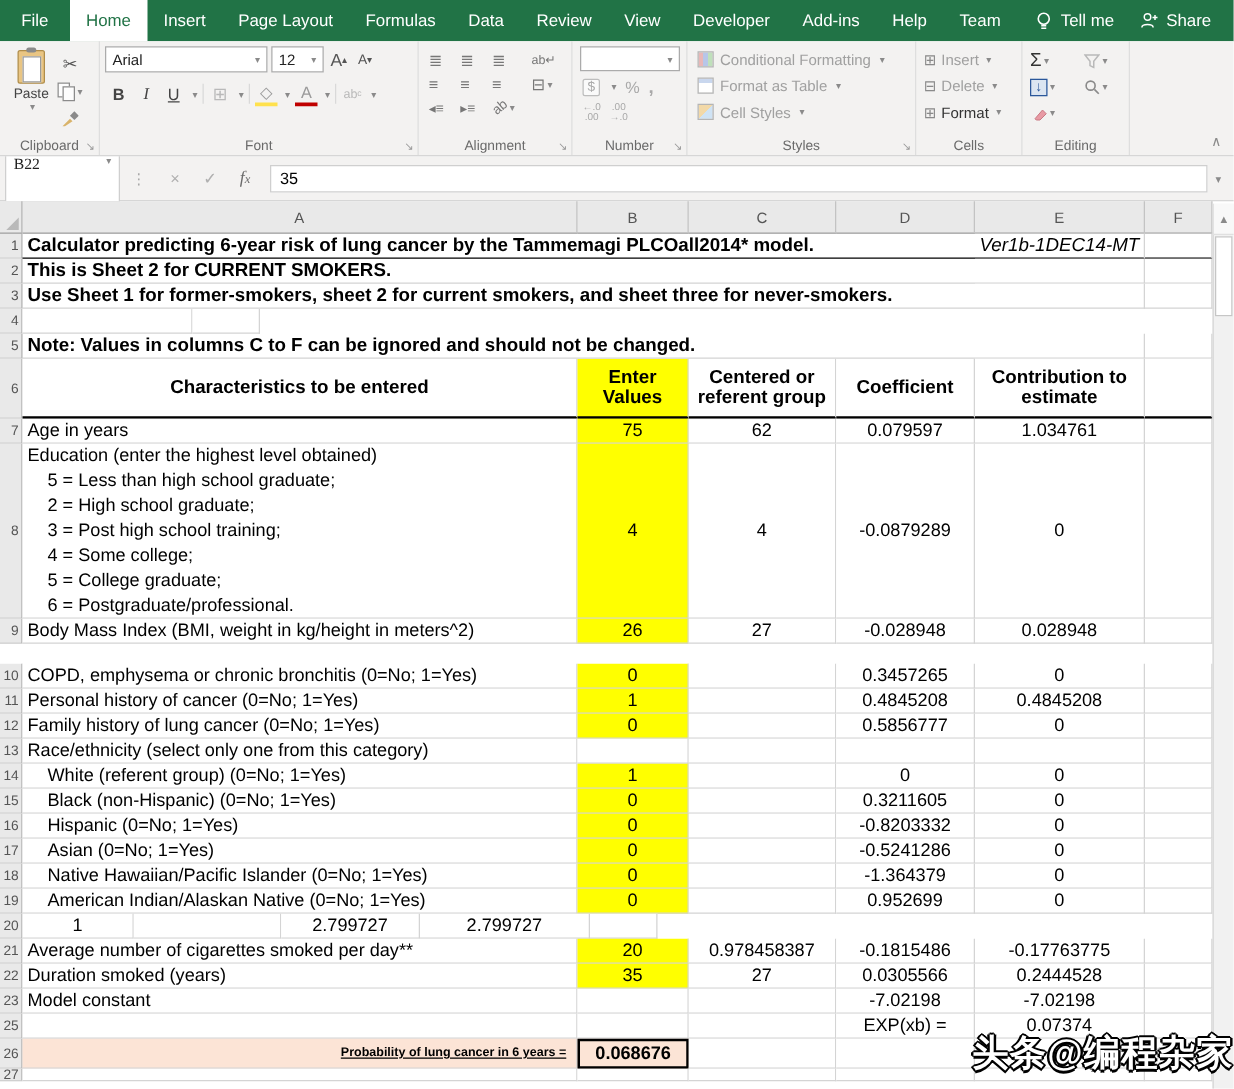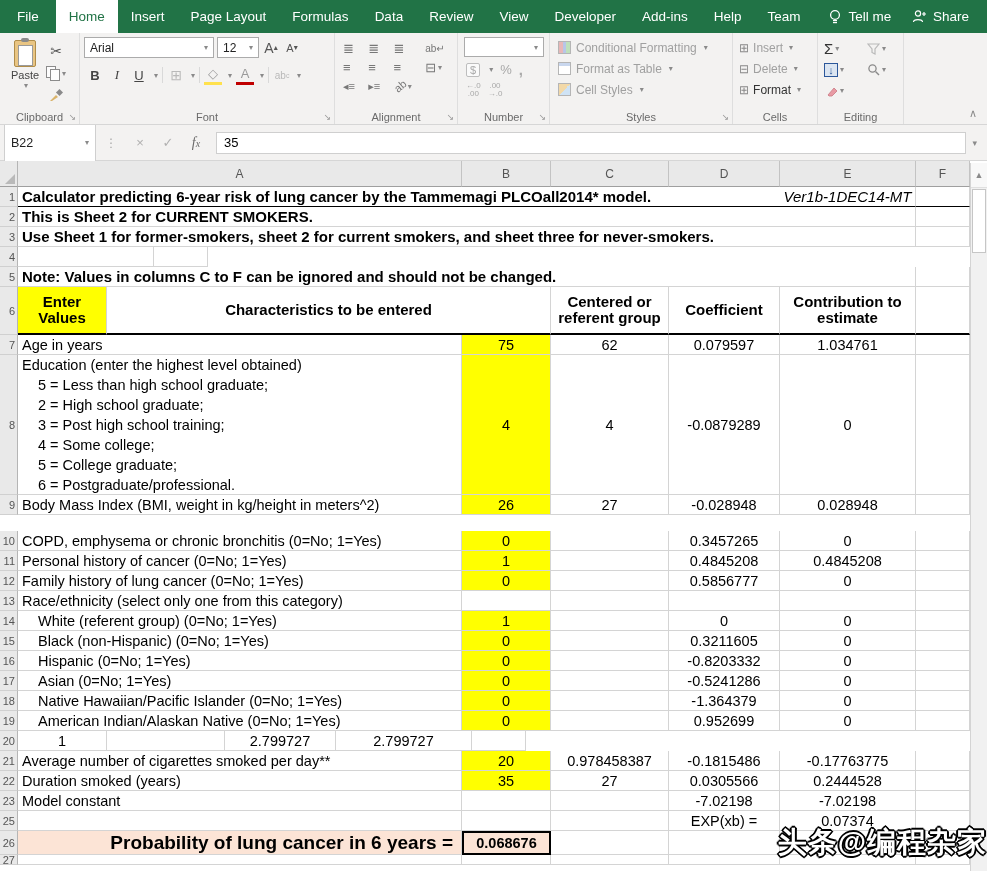--- a/index.html
+++ b/index.html
@@ -85,21 +85,21 @@
   
   .g-edit { width: 86px; padding-left: 6px; }
   .ed-grid { display: grid; grid-template-columns: auto auto; gap: 2px 10px; padding-top: 2px; }
   .ed-item { display: flex; align-items: center; height: 19px; }
   .sum { font-size: 15px; color: #333; }
   .fillbox { width: 14px; height: 14px; border: 1px solid #2b579a; background: #dbe5f1; color: #2b579a; font-size: 11px; display: flex; align-items: center; justify-content: center; }
   .ribbon-collapse { position: absolute; right: 10px; bottom: 4px; color: #8a8a8a; font-size: 11px; }
 
   
   .fbar { height: 36px; background: #f3f2f1; border-bottom: 1px solid #d6d6d6; display: flex; align-items: center; padding: 0 4px; font-size: 12.5px; }
-  .namebox { width: 92px; height: 39px; background: #fff; border: 1px solid #cfcfcf; display: flex; align-items: center; padding: 0 6px; color: #222; }
+  .namebox { width: 92px; height: 39px; background: #fff; border: 1px solid #cfcfcf; display: flex; padding: 0 6px; color: #222; font-family: Liberation Serif, serif; }
   .vdots { color: #a9a9a9; padding: 0 9px; font-size: 12px; }
   .fbtn { width: 28px; text-align: center; color: #b0b0b0; font-size: 13px; }
   .fbtn.fx { color: #6a6a6a; font-family: "Liberation Serif", serif; font-style: italic; font-size: 14px; }
   .fx-input { flex: 1; height: 22px; background: #fff; border: 1px solid #cfcfcf; display: flex; align-items: center; padding: 0 7px; margin-left: 6px; color: #000; font-size: 13px; }
   .fbar-exp { color: #8a8a8a; font-size: 9px; padding: 0 6px; }
 
   
   .gridwrap { position: relative; width: 970px; }
   .colheads { display: flex; height: 26px; background: #e9e9e9; font-size: 12px; color: #555; }
   .corner { width: 18px; border-right: 1px solid #b5b5b5; border-bottom: 1px solid #9f9f9f; position: relative; background: #e9e9e9; flex: none; }
@@ -110,21 +110,21 @@
   .cell { border-right: 1px solid #d4d4d4; border-bottom: 1px solid #d4d4d4; font-size: 14.5px; color: #000; display: flex; align-items: center; overflow: hidden; flex: none; background: #fff; }
   .cell.a { padding-left: 4px; justify-content: flex-start; }
   .cell.num { justify-content: center; text-align: center; }
   .cell.spill { white-space: nowrap; overflow: visible; position: relative; z-index: 3; background: transparent; border-right: none; font-size: 15px; }
   .cell.hdrc { justify-content: center; text-align: center; font-weight: bold; font-size: 15px; line-height: 16px; padding: 0 2px; }
   .cell.ital { font-style: italic; font-size: 15px; }
   .bold { font-weight: bold; }
   .yellow { background: #ffff00 !important; }
   .peach { background: #fce4d6 !important; }
   .indent { padding-left: 20px !important; }
-  .a-right { justify-content: flex-end !important; padding-right: 8px !important; font-size: 19px; }
+  .a-right { justify-content: flex-end !important; padding-right: 8px !important; font-size: 10px; text-decoration: underline; }
   .bb1 { border-bottom: 1px solid #000 !important; }
   .bb2 { border-bottom: 2px solid #000 !important; }
   .b-box { border: 2px solid #000 !important; font-weight: bold; }
   .mlines { display: block; padding-top: 0; }
   .mlines div { height: 20px; line-height: 20px; white-space: nowrap; }
   .mlines div.sub { padding-left: 16px; }
 
   
   .vscroll { position: absolute; top: 163px; right: 0; width: 17px; height: 708px; background: #f1f1f1; border-left: 1px solid #d4d4d4; z-index: 5; }
   .vs-up { height: 25px; border-bottom: 1px solid #e0e0e0; display: flex; align-items: center; justify-content: center; color: #8a8a8a; font-size: 9px; background: #f8f8f8; }
@@ -397,22 +397,22 @@
         <div class="cell" style="width: 54px;"></div>
       </div>
       <div class="g-row" style="height: 20px;">
         <div class="g-gut">5</div>
         <div class="cell a spill bold" style="width: 762px;">Note: Values in columns C to F can be ignored and should not be changed.</div>
         <div class="cell num" style="width: 136px;"></div>
         <div class="cell" style="width: 54px;"></div>
       </div>
       <div class="g-row" style="height: 48px;">
         <div class="g-gut">6</div>
+        <div class="cell a hdrc bb2" style="width: 444px;">Characteristics to be entered</div>
         <div class="cell num bb2 hdrc yellow" style="width: 89px;">Enter Values</div>
-        <div class="cell a hdrc bb2" style="width: 444px;">Characteristics to be entered</div>
         <div class="cell num bb2 hdrc" style="width: 118px;">Centered or referent group</div>
         <div class="cell num bb2 hdrc" style="width: 111px;">Coefficient</div>
         <div class="cell num bb2 hdrc" style="width: 136px;">Contribution to estimate</div>
         <div class="cell num bb2 hdrc" style="width: 54px;"></div>
       </div>
       <div class="g-row" style="height: 20px;">
         <div class="g-gut">7</div>
         <div class="cell a" style="width: 444px;">Age in years</div>
         <div class="cell num yellow" style="width: 89px;">75</div>
         <div class="cell num" style="width: 118px;">62</div>

